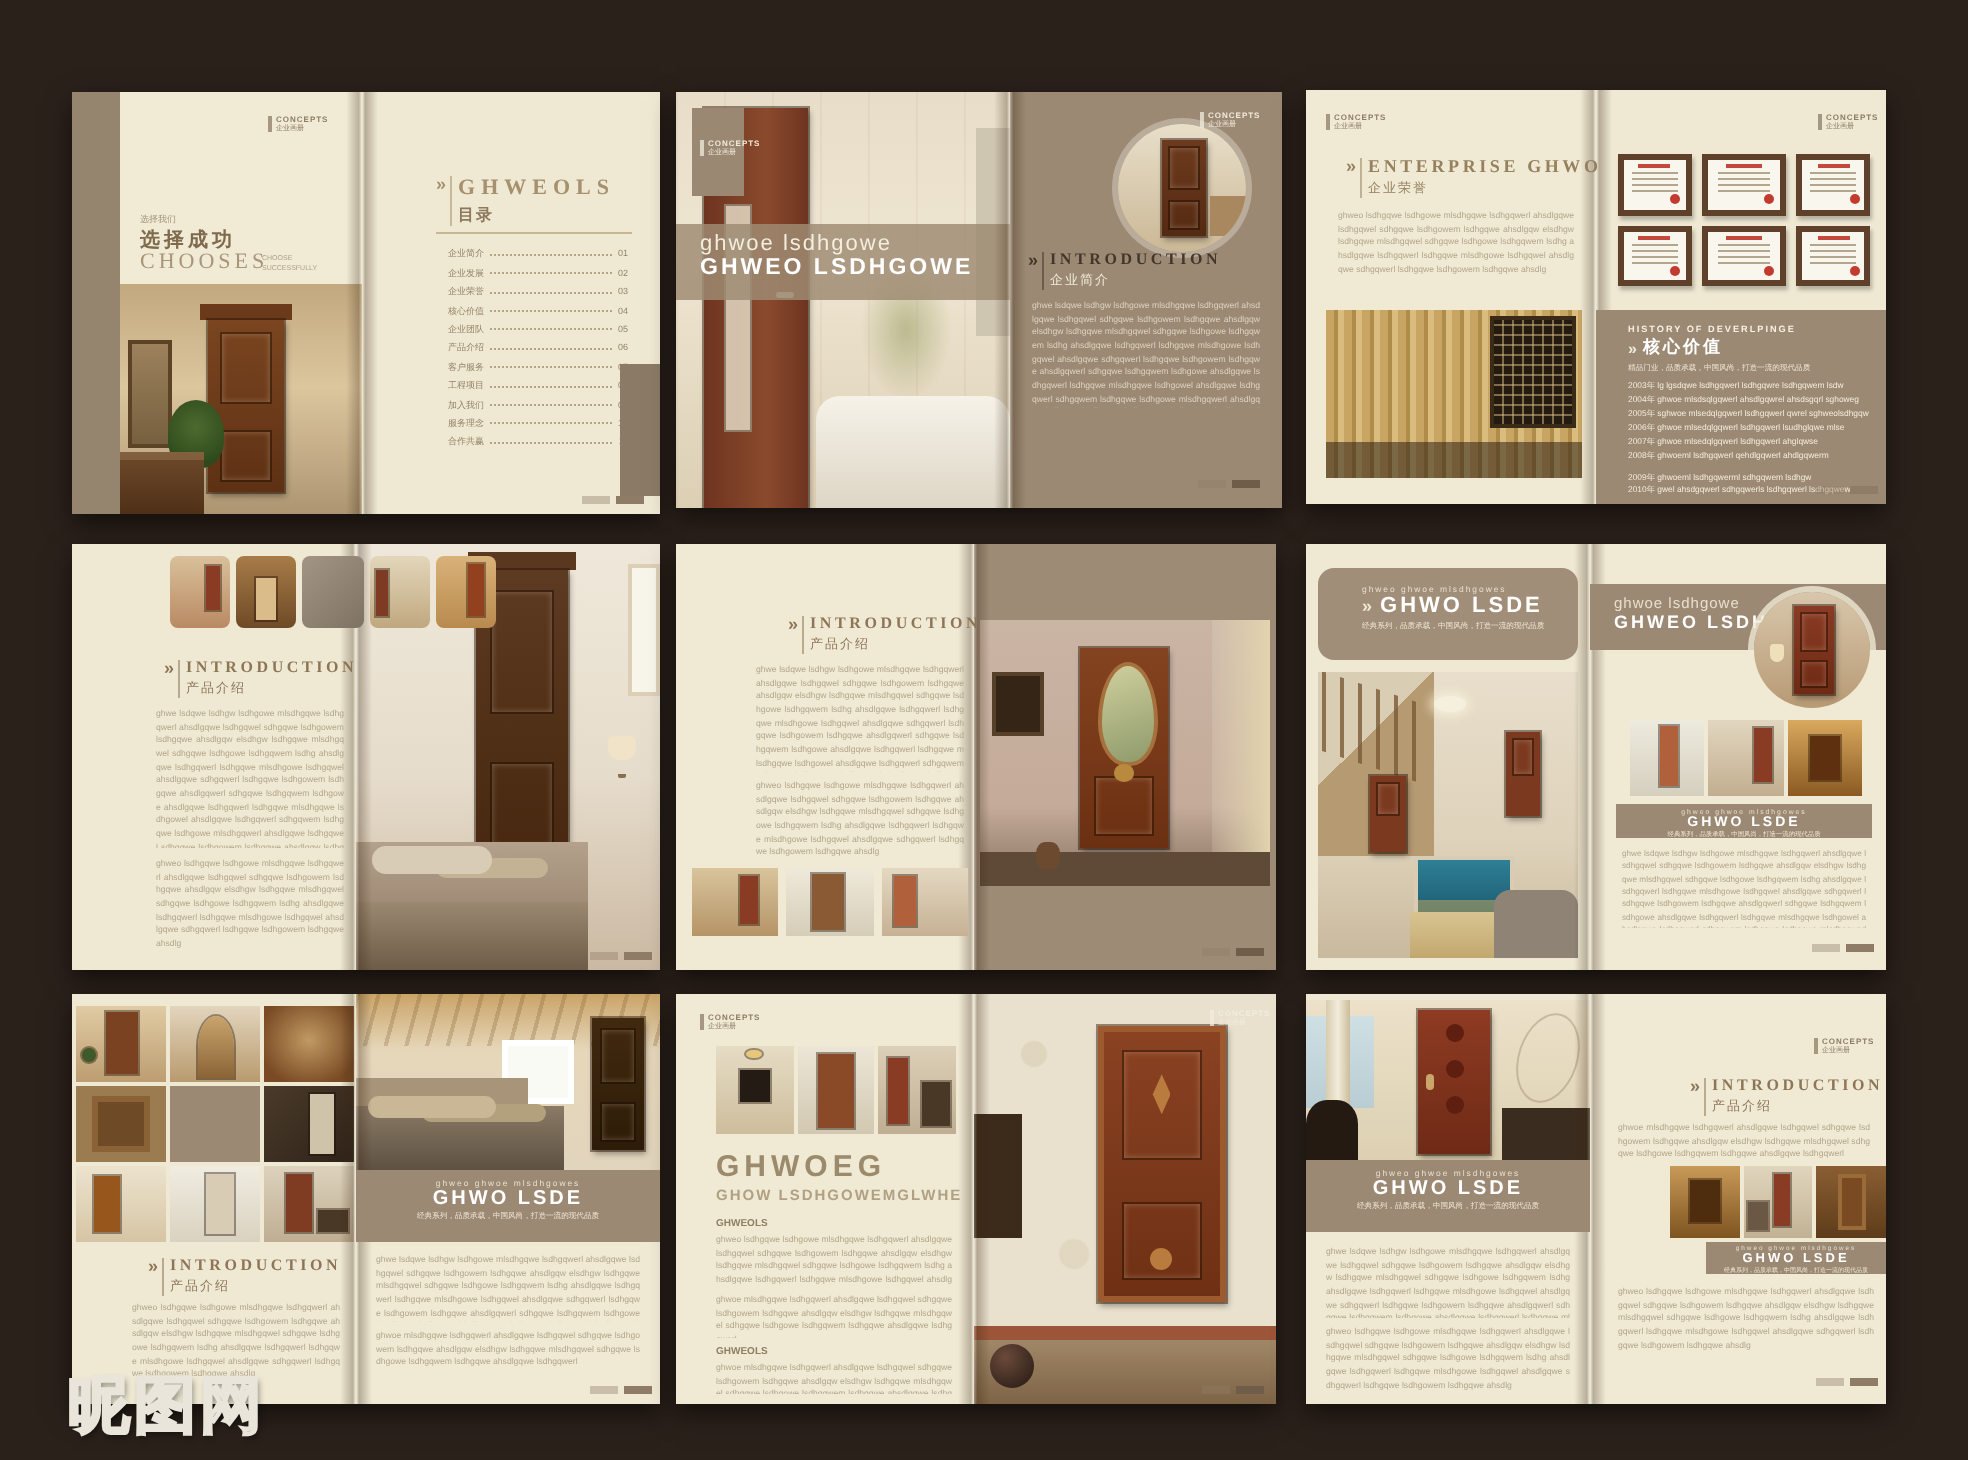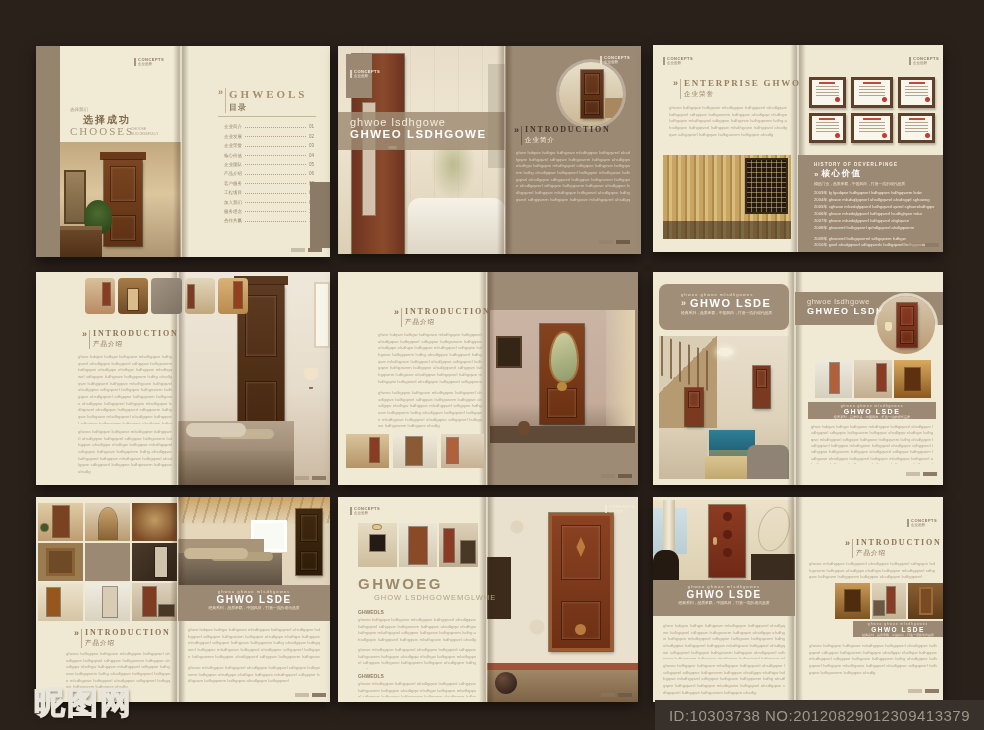--- a/index.html
+++ b/index.html
@@ -63,21 +63,21 @@
     <div class="gut" style="left:145px;"></div>
 
     <div class="logo dk" style="left:98px;top:12px;">
         <span class="bar"></span>
         <span>
           <b>CONCEPTS</b>
           <i>企业画册</i>
         </span>
       </div>
     <div style="position:absolute;left:34px;top:61px;font-size:4.5px;color:#a5937a;z-index:7;">选择我们</div>
-    <div style="position:absolute;left:34px;top:67px;font-size:10px;font-weight:bold;letter-spacing:2px;color:#7f6a4e;z-index:7;margin-left:13px;">选择成功</div>
+    <div style="position:absolute;left:34px;top:67px;font-size:10px;font-weight:bold;letter-spacing:2px;color:#7f6a4e;z-index:7;">选择成功</div>
     <div style="position:absolute;left:34px;top:79px;font-family:'Liberation Serif',serif;font-size:11px;letter-spacing:2px;color:#a8957a;z-index:7;">CHOOSES</div>
     <div style="position:absolute;left:95px;top:81px;width:34px;font-size:3.5px;line-height:1.4;color:#b0a088;z-index:7;">CHOOSE SUCCESSFULLY</div>
 
     <div class="ph" style="left:24px;top:96px;width:121px;height:115px;background:linear-gradient(180deg,#c2a87f 0%,#dcc69e 45%,#ad9571 100%);">
       <div style="position:absolute;left:4px;top:28px;width:18px;height:50px;background:linear-gradient(#9c815c,#77603f);border:2px solid #5c4326;"></div>
       <div style="position:absolute;left:40px;top:10px;width:46px;height:8px;background:#6b3a1a;"></div>
       <div class="door" style="left:44px;top:18px;width:38px;height:86px;background:linear-gradient(180deg,#7a4520,#5e3114);">
           <i class="p1"></i>
           <i class="p2"></i>
         </div>
@@ -516,21 +516,21 @@
         </div>
       <div class="tile" style="background:linear-gradient(180deg,#ece6d6,#d2c8b2);">
           <b class="mdoor" style="left:26%;top:8%;width:48%;height:86%;background:#8a4a28;"></b>
         </div>
       <div class="tile" style="background:linear-gradient(180deg,#ddd0b8,#bfae92);">
           <b class="mdoor" style="left:12%;top:14%;width:26%;height:74%;background:#8a3b24;"></b>
           <b class="mdoor" style="left:56%;top:40%;width:36%;height:50%;background:#4a3826;"></b>
         </div>
     </div>
     <div style="position:absolute;left:20px;top:78px;font-size:15px;font-weight:bold;letter-spacing:2.5px;color:#9b8a6c;z-index:7;">GHWOEG</div>
-    <div style="position:absolute;left:36px;top:96px;font-size:7.5px;letter-spacing:1px;color:#b0a084;z-index:7;">GHOW LSDHGOWEMGLWHE</div>
+    <div style="position:absolute;left:20px;top:96px;font-size:7.5px;letter-spacing:1px;color:#b0a084;z-index:7;font-weight:bold;">GHOW LSDHGOWEMGLWHE</div>
     <div style="position:absolute;left:20px;top:112px;font-size:5px;font-weight:bold;color:#8f7e62;z-index:7;">GHWEOLS</div>
     <div class="fill" style="left:20px;top:120px;width:118px;height:26px;">ghweo lsdhgqwe lsdhgowe mlsdhgqwe lsdhgqwerl ahsdlgqwe lsdhgqwel sdhgqwe lsdhgowem lsdhgqwe ahsdlgqw elsdhgw lsdhgqwe mlsdhgqwel sdhgqwe lsdhgowe lsdhgqwem lsdhg ahsdlgqwe lsdhgqwerl lsdhgqwe mlsdhgowe lsdhgqwel ahsdlgqwe sdhgqwerl lsdhgqwe lsdhgowem lsdhgqwe ahsdlg</div>
     <div class="fill" style="left:20px;top:150px;width:118px;height:22px;">ghwoe mlsdhgqwe lsdhgqwerl ahsdlgqwe lsdhgqwel sdhgqwe lsdhgowem lsdhgqwe ahsdlgqw elsdhgw lsdhgqwe mlsdhgqwel sdhgqwe lsdhgowe lsdhgqwem lsdhgqwe ahsdlgqwe lsdhgqwerl</div>
     <div style="position:absolute;left:20px;top:176px;font-size:5px;font-weight:bold;color:#8f7e62;z-index:7;">GHWEOLS</div>
     <div class="fill" style="left:20px;top:184px;width:118px;height:16px;">ghwoe mlsdhgqwe lsdhgqwerl ahsdlgqwe lsdhgqwel sdhgqwe lsdhgowem lsdhgqwe ahsdlgqw elsdhgw lsdhgqwe mlsdhgqwel sdhgqwe lsdhgowe lsdhgqwem lsdhgqwe ahsdlgqwe lsdhgqwerl</div>
     <div class="pgm" style="left:280px;top:196px;background:#6f5d4a;"></div>
   </div>
 
   <div class="s" style="left:653px;top:497px;width:290px;height:205px;">
     <div class="pg" style="left:0;width:142px;background:#efe9d3;"></div>
@@ -587,17 +587,14 @@
       <div class="s2" style="font-size:6.5px;">GHWO LSDE</div>
       <div class="s3" style="font-size:3px;">经典系列，品质承载，中国风尚，打造一流的现代品质</div>
     </div>
     <div class="fill" style="left:156px;top:146px;width:128px;height:32px;">ghweo lsdhgqwe lsdhgowe mlsdhgqwe lsdhgqwerl ahsdlgqwe lsdhgqwel sdhgqwe lsdhgowem lsdhgqwe ahsdlgqw elsdhgw lsdhgqwe mlsdhgqwel sdhgqwe lsdhgowe lsdhgqwem lsdhg ahsdlgqwe lsdhgqwerl lsdhgqwe mlsdhgowe lsdhgqwel ahsdlgqwe sdhgqwerl lsdhgqwe lsdhgowem lsdhgqwe ahsdlg</div>
     <div class="pgm" style="left:272px;top:192px;"></div>
   </div>
 
   <div class="wm" style="left:34px;top:682px;">
     <span class="cnm">昵图网</span>
   </div>
-  <div class="idbar">
-    <span>ID:10303738 NO:20120829012309413379</span>
-  </div>
 
 </div>
 
 </body></html>

